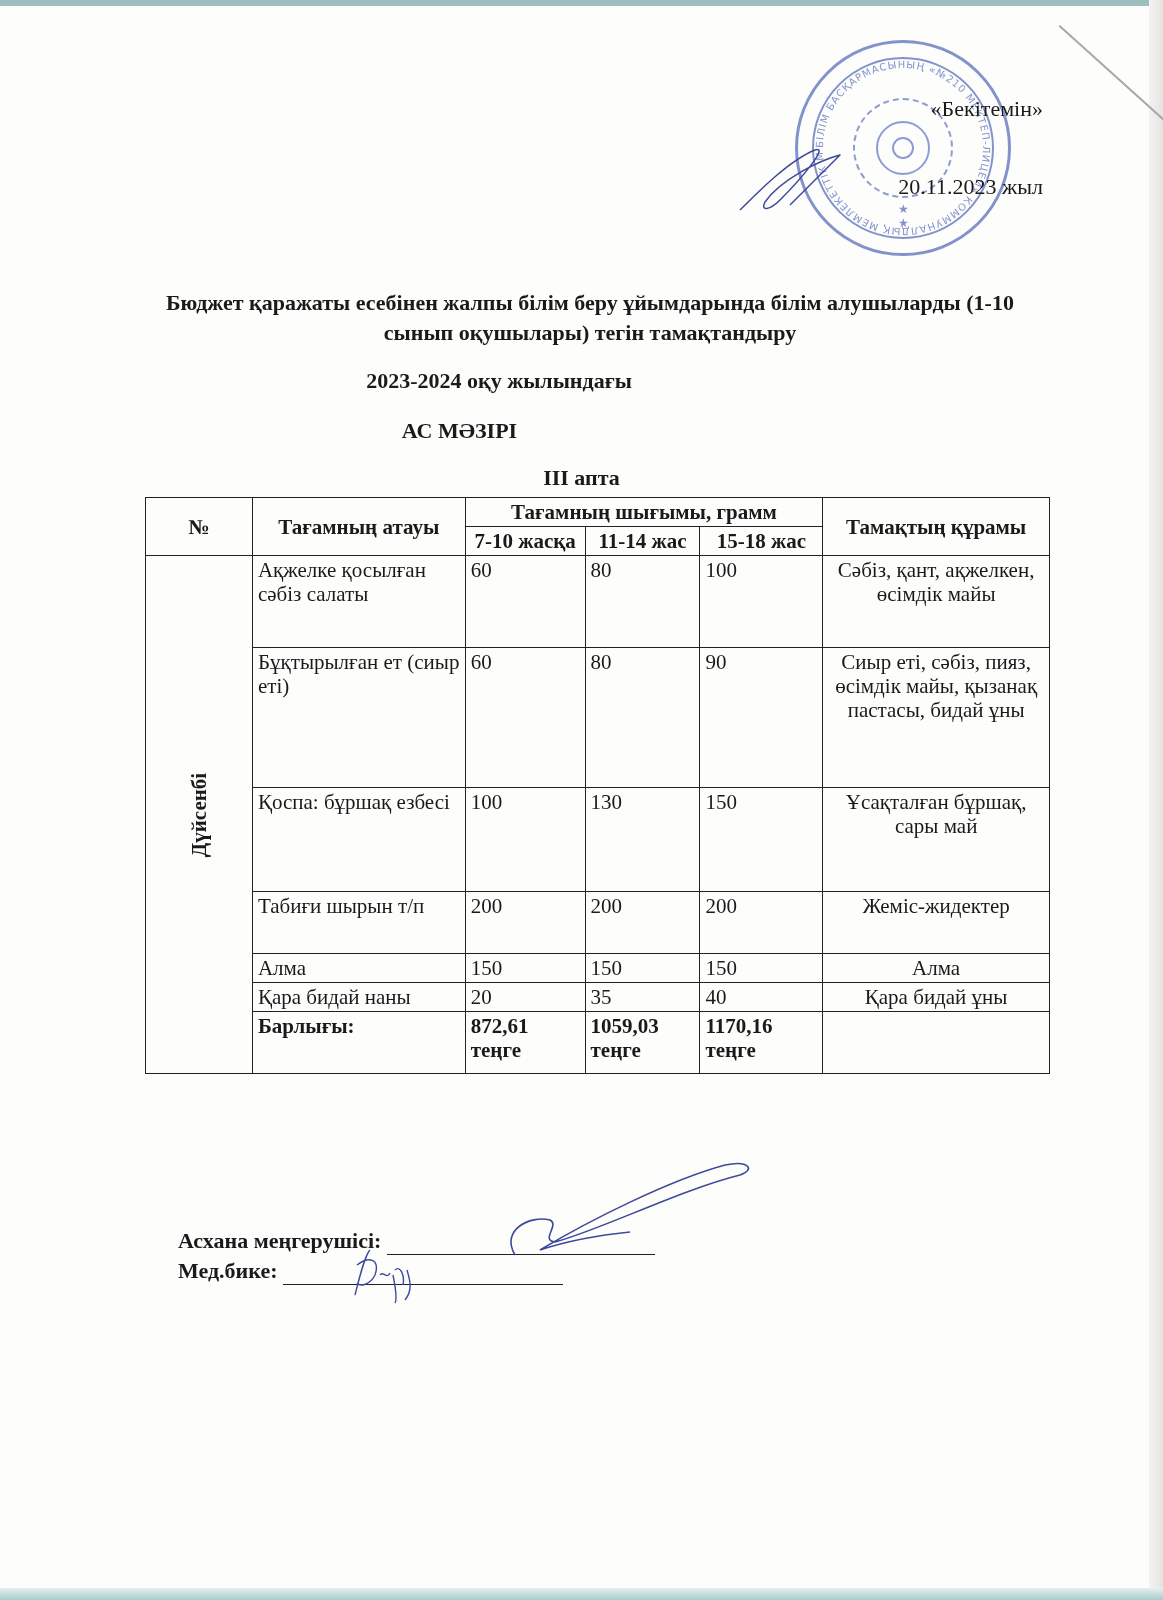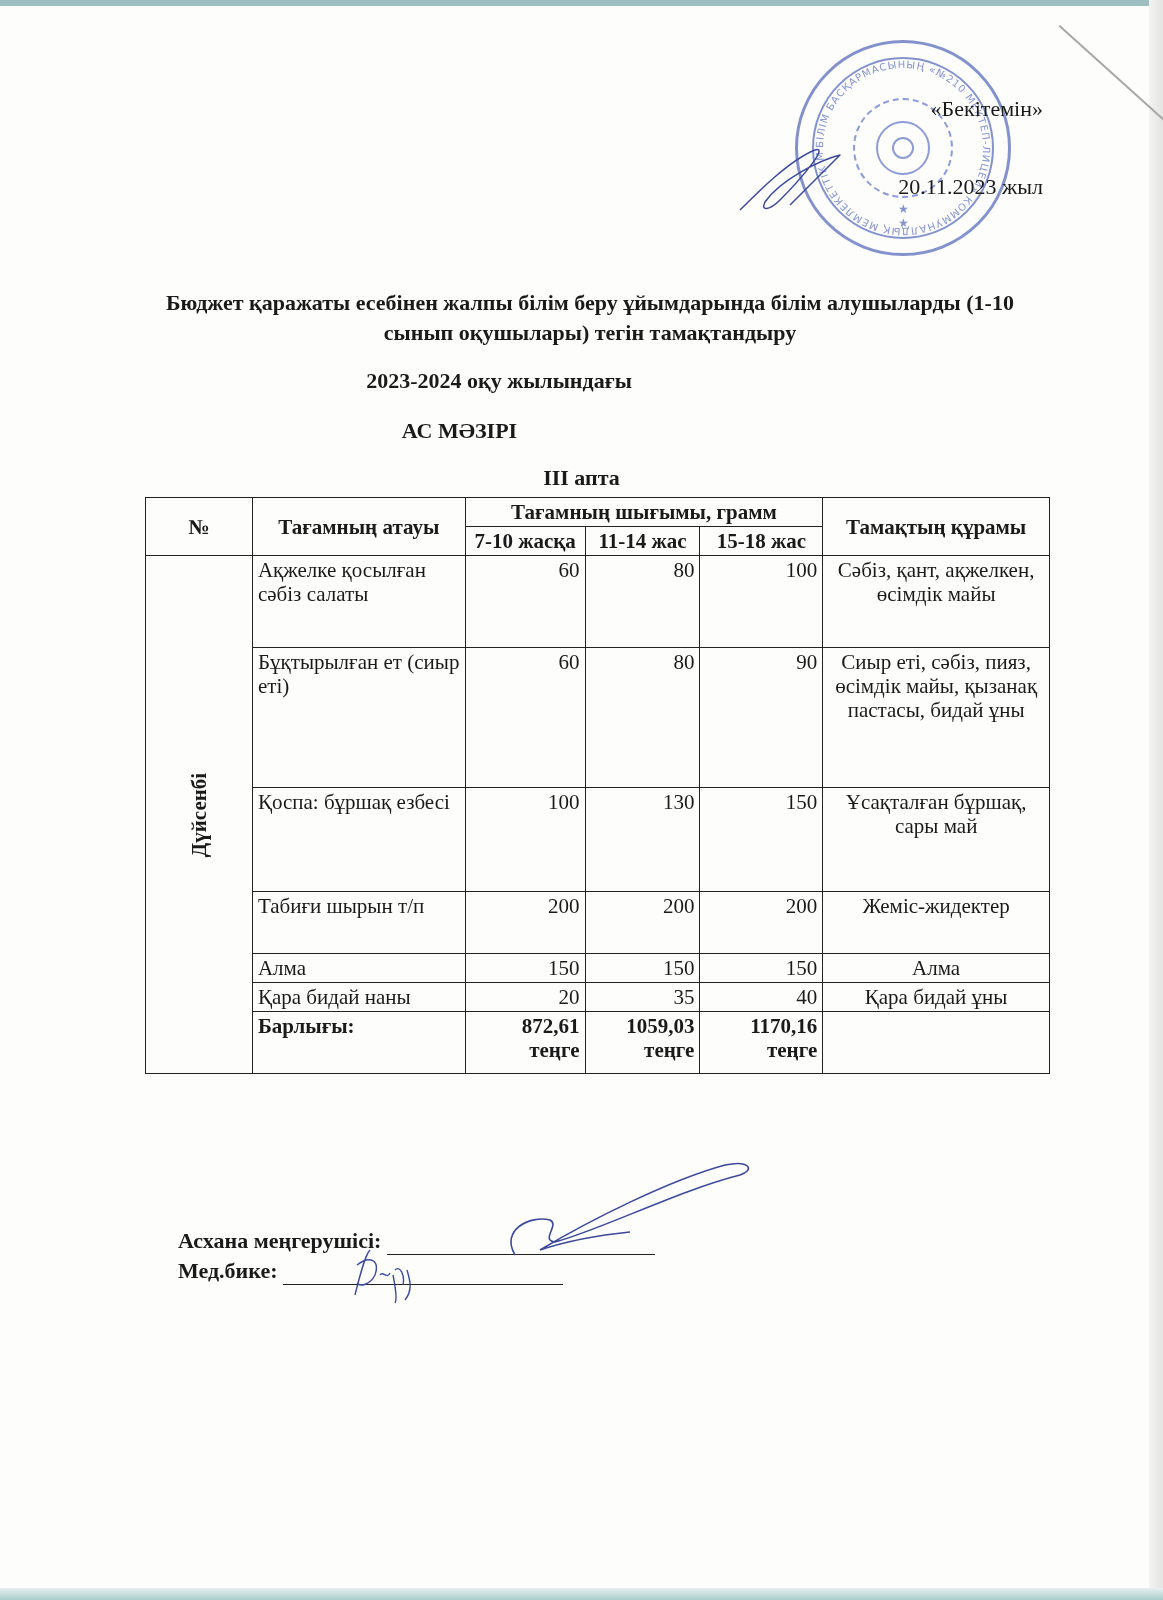--- a/index.html
+++ b/index.html
@@ -25,21 +25,21 @@
 
   .title-block { position:absolute; left:0; width:1163px; text-align:center; font-weight:bold; font-size:22px; }
   .title-block .t1 { position:absolute; left:160px; width:860px; top:288px; line-height:30px; }
   .title-block .t2 { position:absolute; left:0; width:998px; top:368px; }
   .title-block .t3 { position:absolute; left:0; width:919px; top:418px; }
   .title-block .t4 { position:absolute; left:0; width:1163px; top:465px; }
 
   table.menu { position:absolute; left:145px; top:497px; width:905px; border-collapse:collapse; font-size:21px; }
   table.menu td, table.menu th { border:1.5px solid #222; vertical-align:top; padding:2px 5px; line-height:24px; }
   table.menu th { font-weight:bold; text-align:center; vertical-align:middle; }
-  .num { text-align:right;margin-top:45px; }
+  .num { text-align:left;margin-top:45px; }
   .comp { text-align:center; }
   .day-cell { width:96px; vertical-align:middle !important; text-align:center; position:relative; padding:0 !important; }
   .day-label { display:inline-block; transform:rotate(-90deg); font-weight:bold; white-space:nowrap; font-size:21px; }
   .bold { font-weight:bold; }
 
   .footer { position:absolute; left:178px; font-weight:bold; font-size:22px; }
   .footer .line { display:inline-block; border-bottom:1.5px solid #222; }
   .sig-svg { position:absolute; }
 </style>
 </head>

